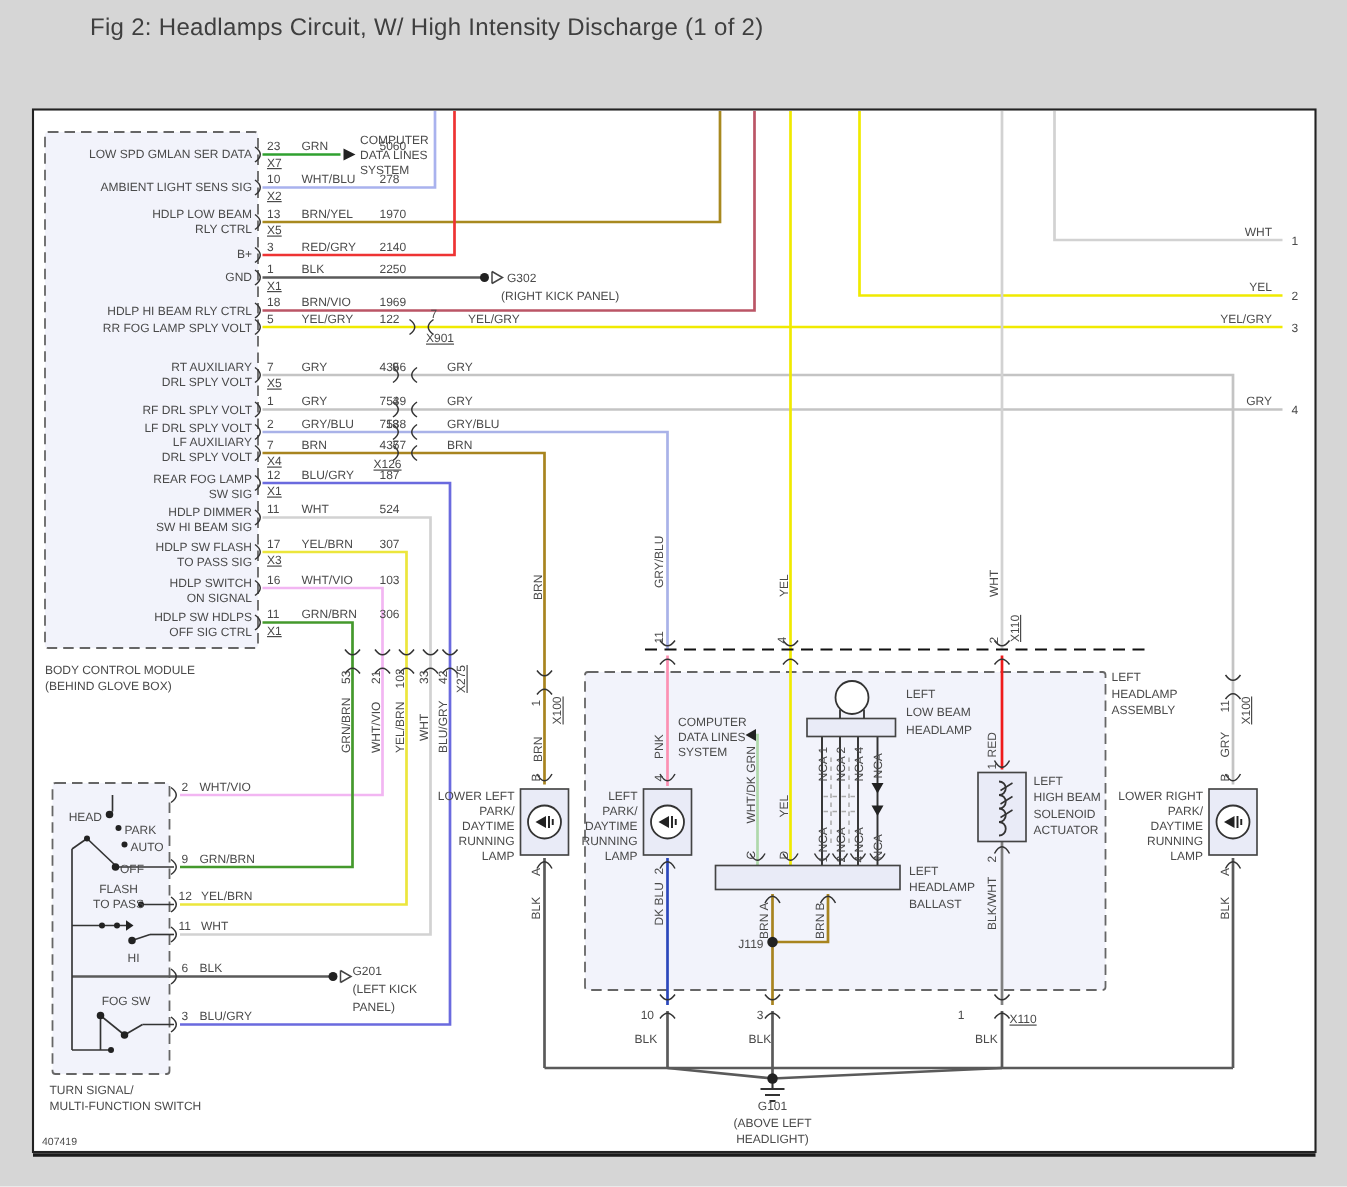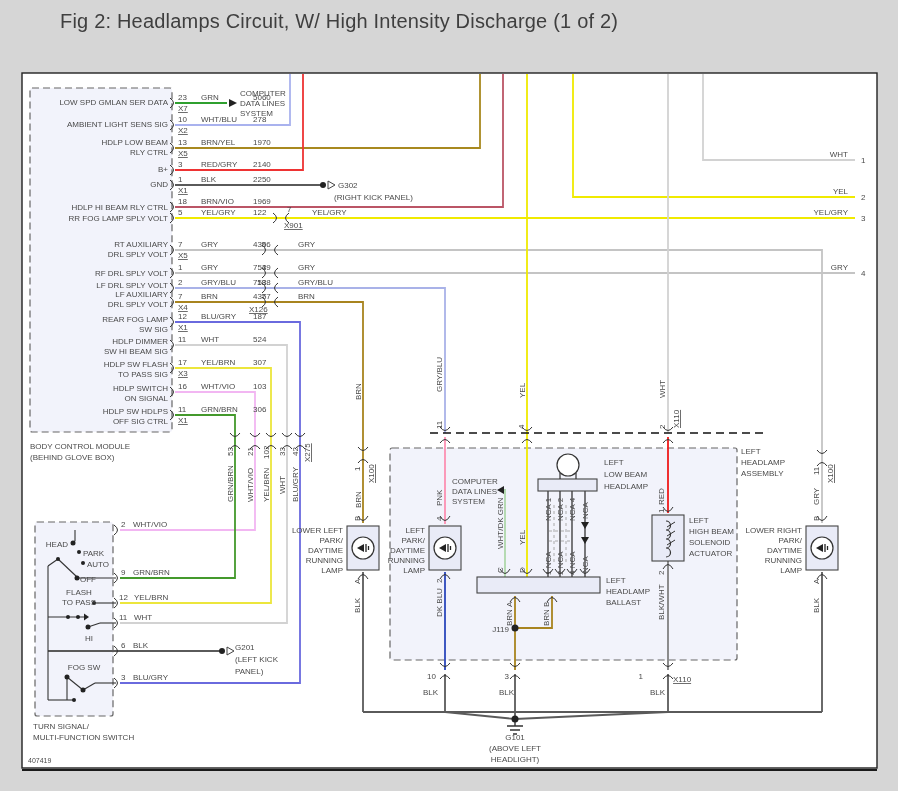--- a/index.html
+++ b/index.html
@@ -3,21 +3,21 @@
 <meta charset="utf-8">
 <style>
   html,body{margin:0;padding:0;}
   body{
     width:898px;height:791px;position:relative;overflow:hidden;
     background:#d6d6d6;
     font-family:"Liberation Sans", sans-serif;
   }
   #title-bar{
     position:absolute;left:60px;top:10px;
-    font-size:20px;color:#3f3f3f;letter-spacing:0.2px;
+    font-size:16px;color:#3f3f3f;letter-spacing:0.2px;
   }
   #schematic{position:absolute;left:0;top:0;}
   svg text{font-family:"Liberation Sans", sans-serif;}
 </style>
 </head>
 <body>
 
 <div id="title-bar">Fig 2: Headlamps Circuit, W/ High Intensity Discharge (1 of 2)</div>
 
 <svg id="schematic" width="898" height="791" viewBox="0 0 898 791" xmlns="http://www.w3.org/2000/svg">

